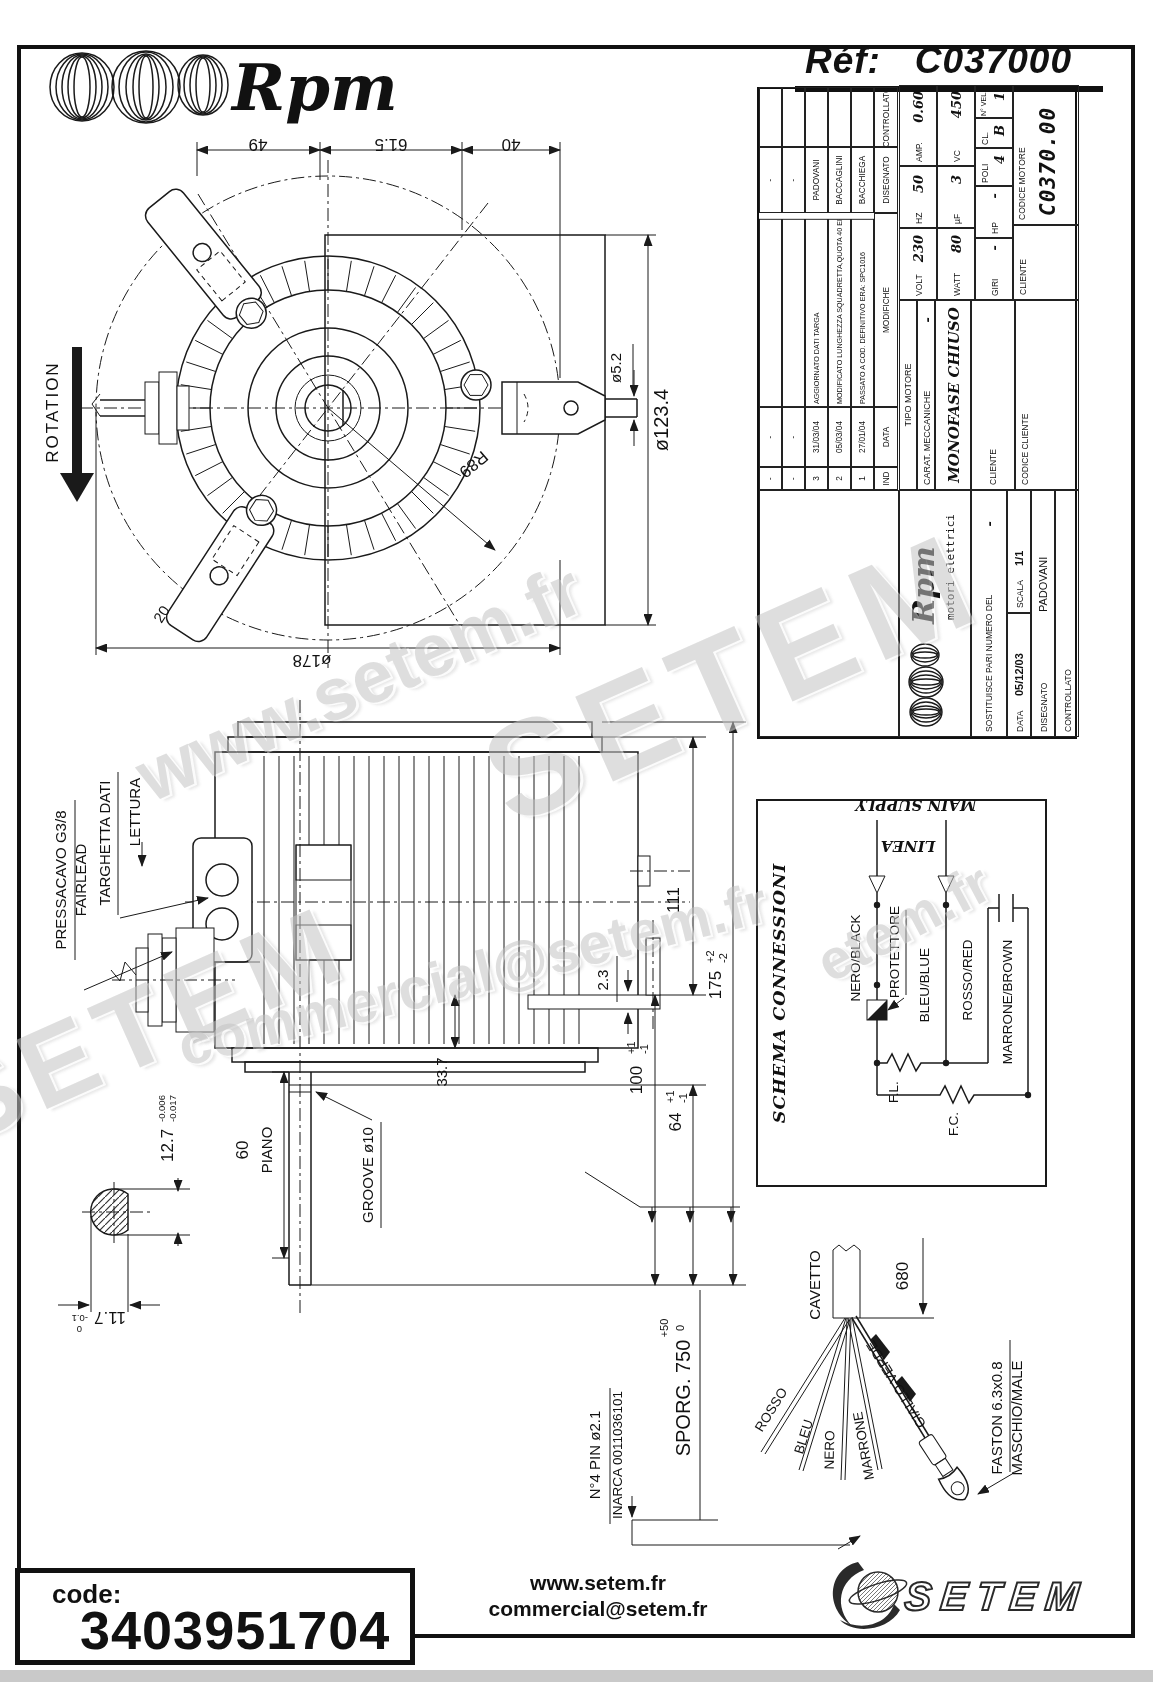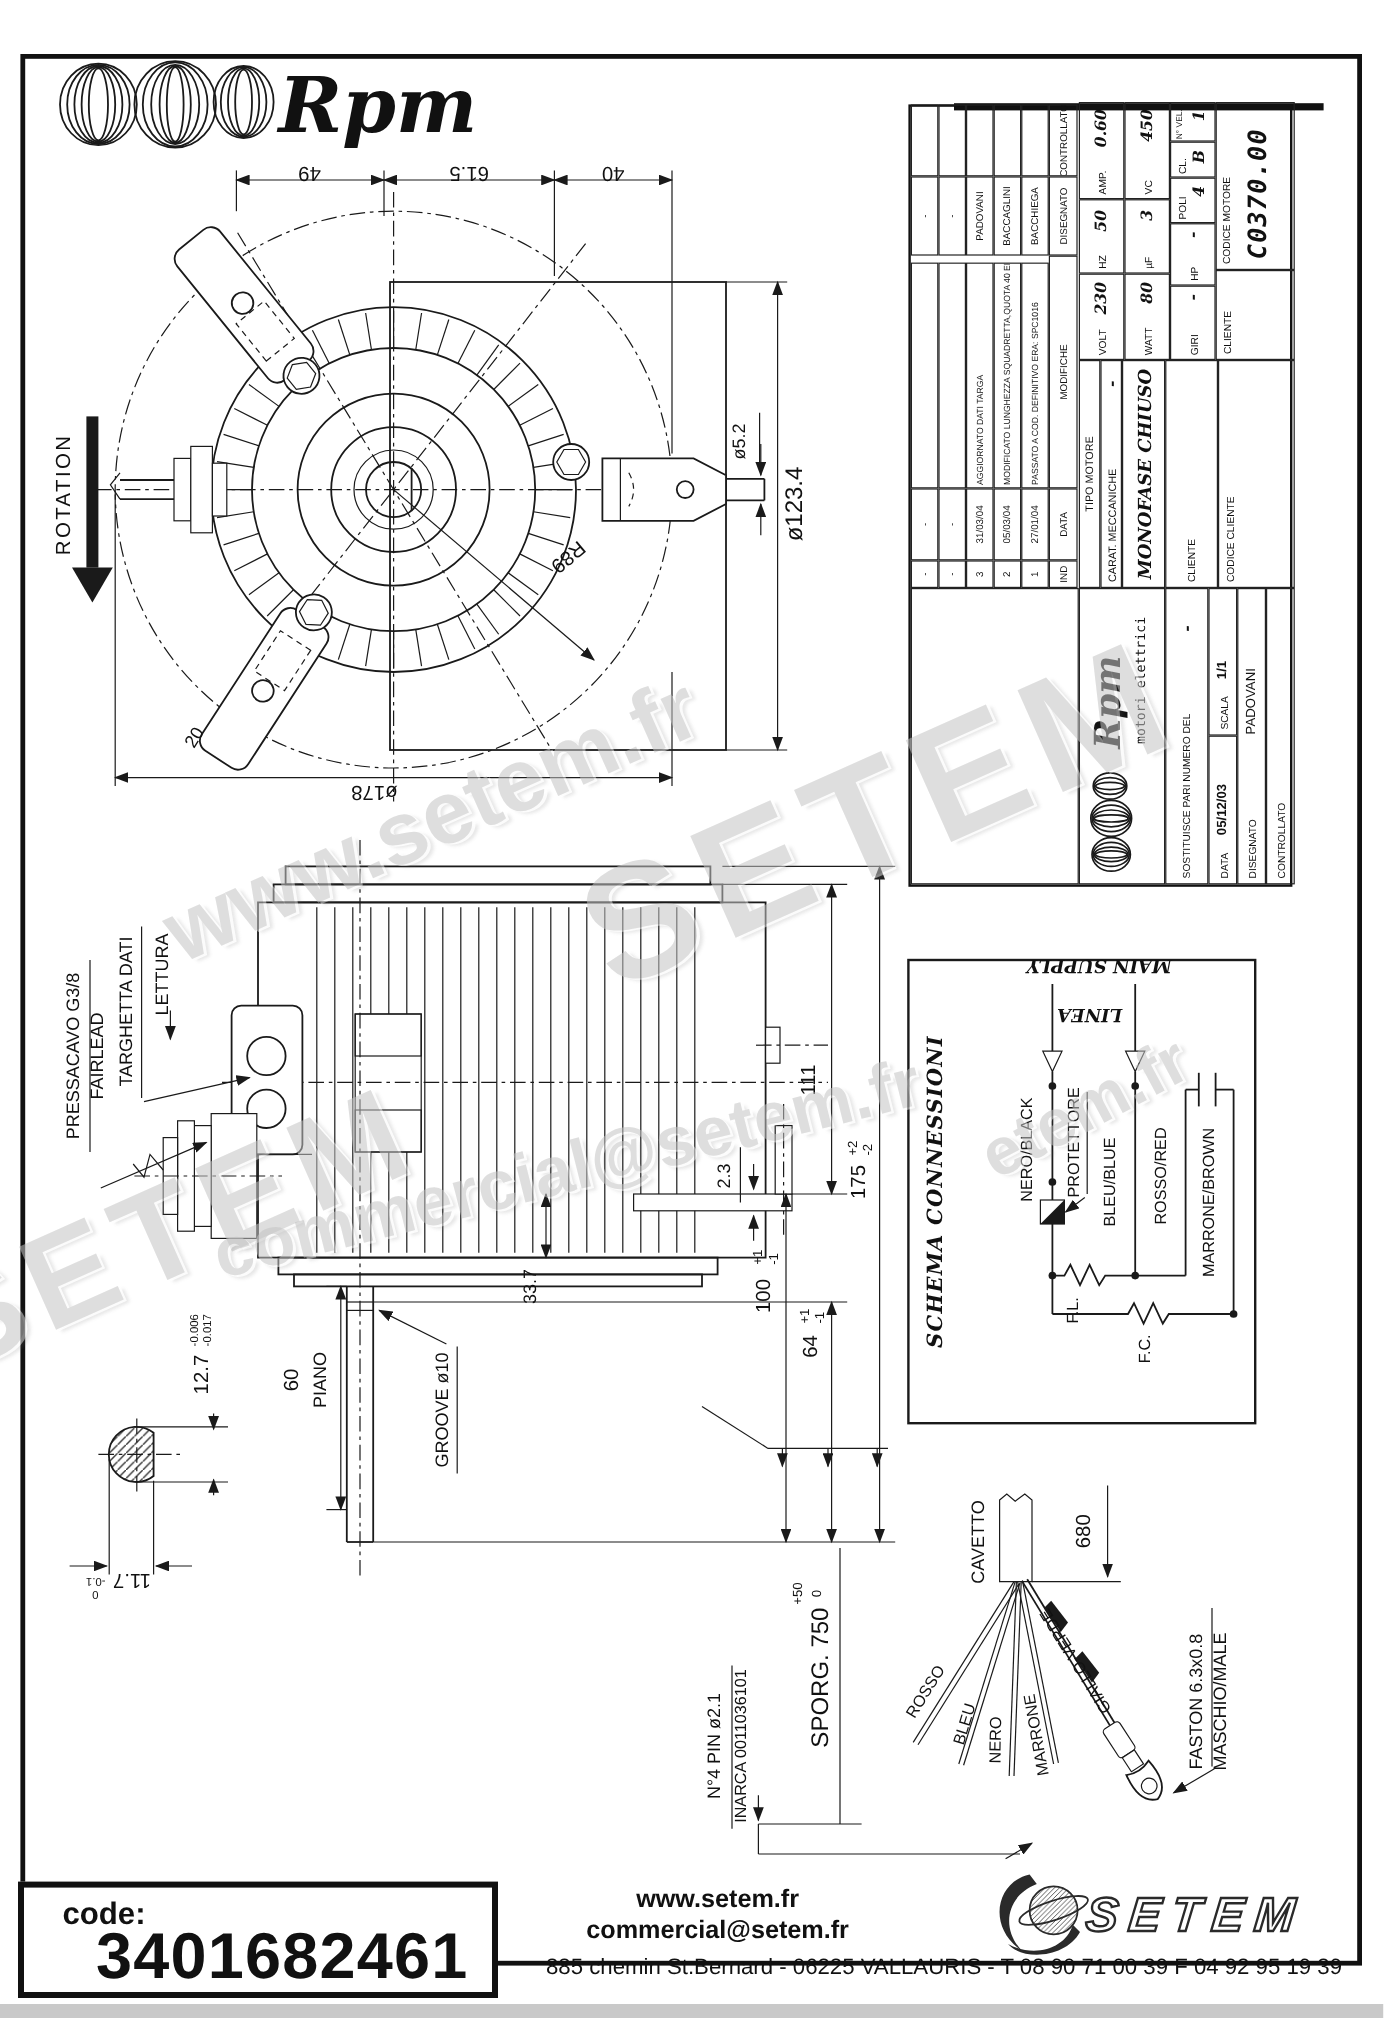--- a/index.html
+++ b/index.html
@@ -467,20 +467,24 @@
     </g>
 
     <g>
       <path d="M858,1562 C830,1568 822,1606 852,1626 C834,1608 838,1580 864,1570 Z" fill="#2a2a2a"></path>
       <path d="M900,1610 C888,1632 852,1634 840,1620 C862,1632 888,1624 894,1604 Z" fill="#2a2a2a"></path>
       <circle cx="878" cy="1592" r="20" fill="url(#hat2)" stroke="#2a2a2a" stroke-width="1.5"></circle>
       <ellipse cx="878" cy="1592" rx="30" ry="8" fill="none" stroke="#2a2a2a" stroke-width="1.5" transform="rotate(-18,878,1592)"></ellipse>
     </g>
   </svg>
 
+  <div class="abs" id="ref">
+    <span>Réf:</span>&nbsp;&nbsp;
+    <span>C037000</span>
+  </div>
   <div class="abs" id="ref-underline"></div>
 
   <div class="abs" id="tblock" style="z-index:3">
     <div class="cell" style="left:0;top:0;width:247px;height:140px;"></div>
     <div id="rev">
         <div>-</div>
         <div>-</div>
         <div class="mod"></div>
         <div>-</div>
         <div></div>
@@ -623,23 +627,22 @@
   </div>
 
   <div class="wm" style="left:120px;top:640px;font-size:74px;transform:rotate(-24deg)">www.setem.fr</div>
   <div class="wm" style="left:470px;top:600px;font-size:135px;letter-spacing:12px;transform:rotate(-24deg)">SETEM</div>
   <div class="wm" style="left:-70px;top:960px;font-size:110px;letter-spacing:10px;transform:rotate(-24deg)">SETEM</div>
   <div class="wm" style="left:170px;top:940px;font-size:58px;transform:rotate(-14deg)">commercial@setem.fr</div>
   <div class="wm" style="left:810px;top:890px;font-size:56px;transform:rotate(-28deg)">etem.fr</div>
 
   <div class="abs" id="codebox">
     <span id="code-label">code:</span>
-    <span id="code-value">3401682461</span>
+    <span id="code-value">3403951704</span>
   </div>
   <div class="abs" id="foot-center">
     <div>www.setem.fr</div>
     <div>commercial@setem.fr</div>
   </div>
-  <div class="abs" id="foot-address">885 chemin St.Bernard  -  06225 VALLAURIS  -  T 08 90 71 00 39   F 04 92 95 19 39</div>
   <div class="abs" id="setem-text">SETEM</div>
   <div class="abs" id="graybar"></div>
 
 </div>
 
 </body></html>

